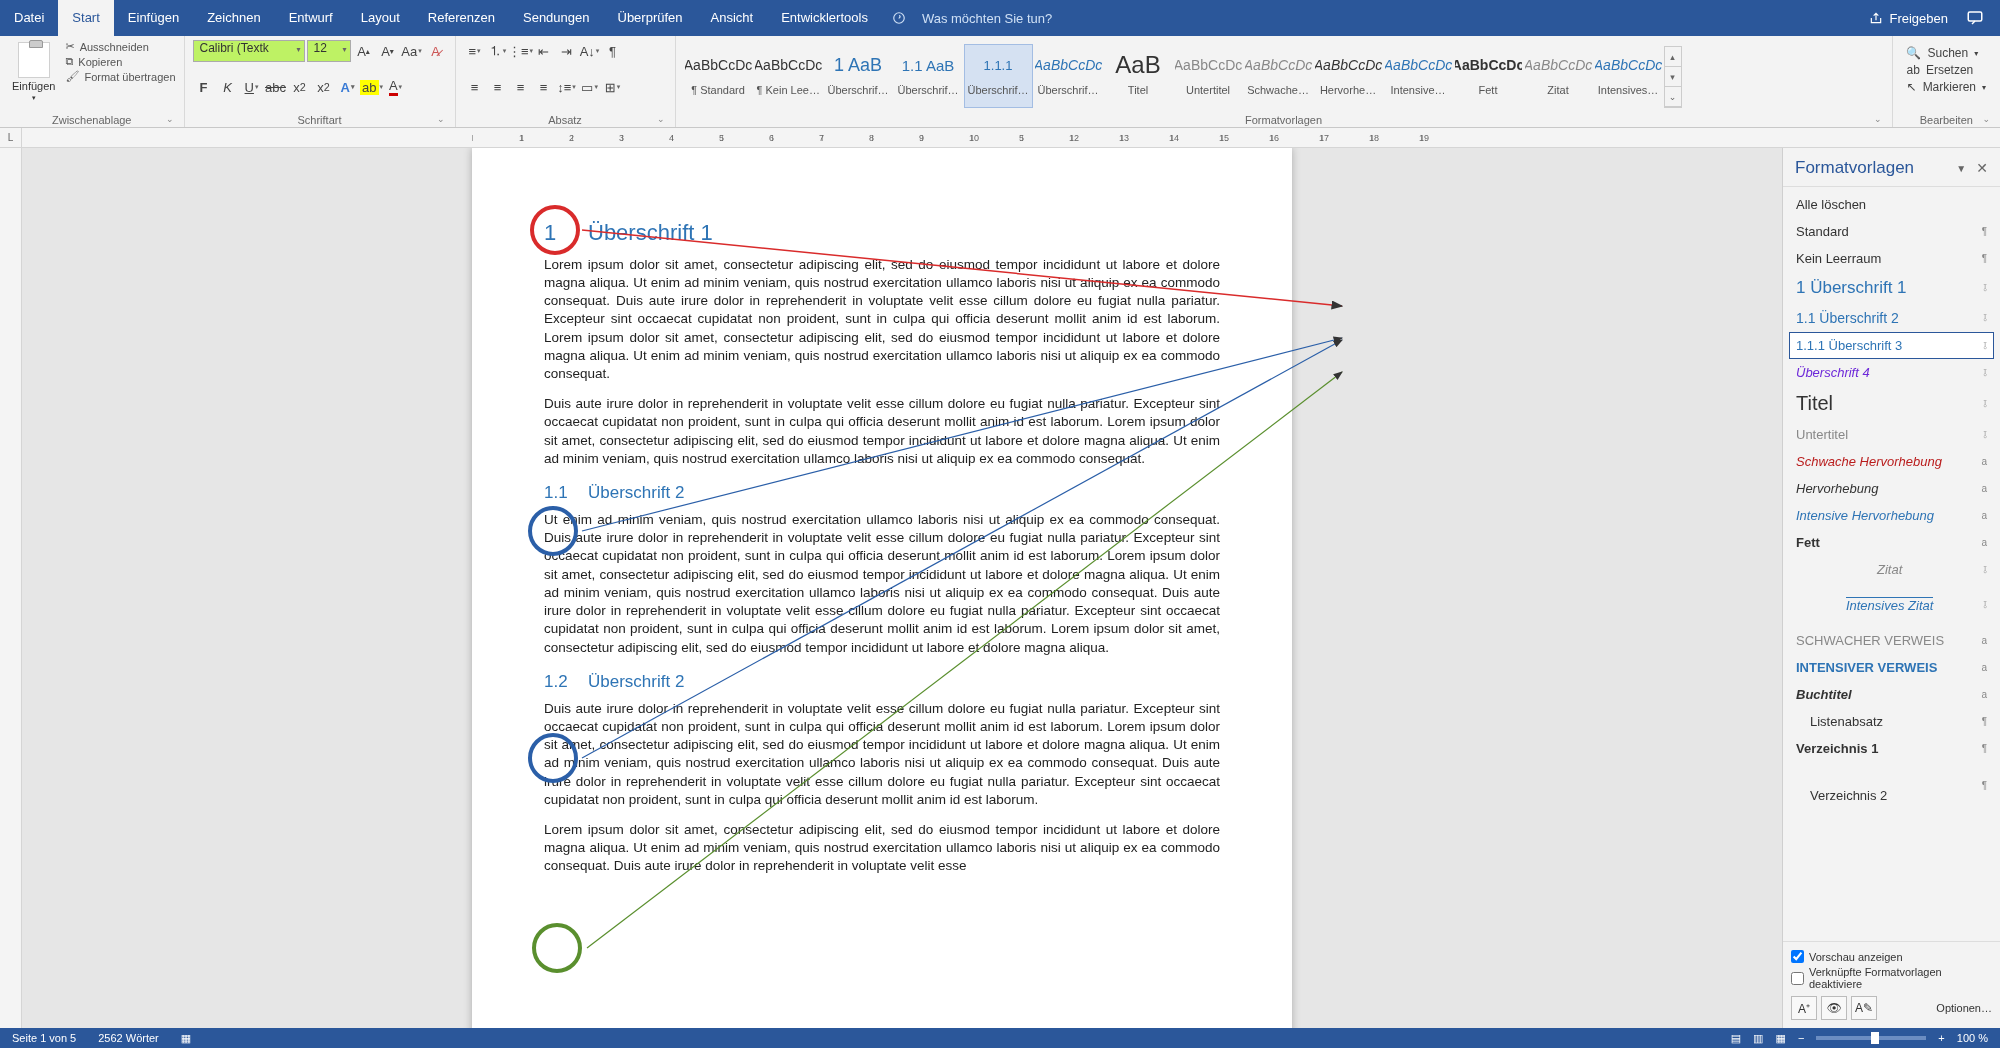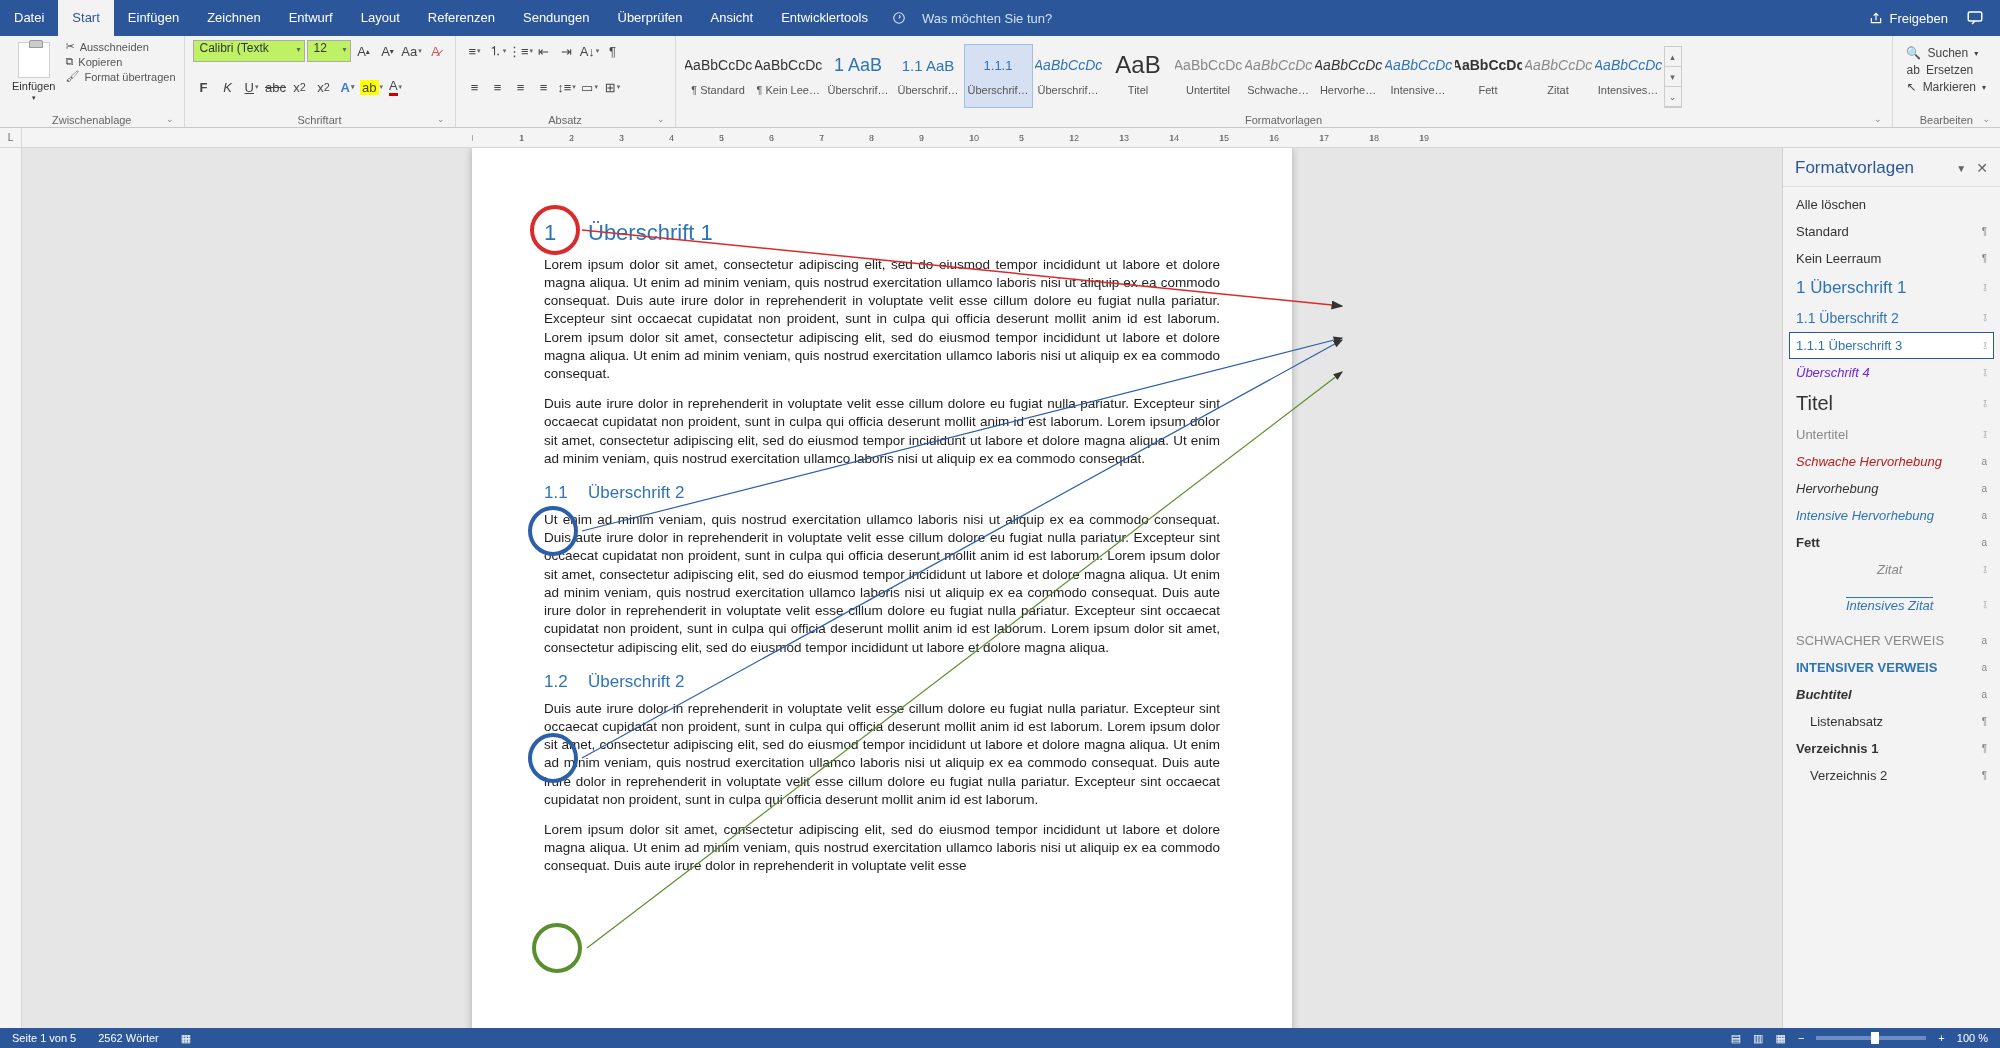--- a/index.html
+++ b/index.html
@@ -463,24 +463,40 @@
       </div>
       <div class="sline">
         <span style="padding-left: 14px;">Listenabsatz</span>
         <span class="sym">¶</span>
       </div>
       <div class="sline">
         <span style="font-weight: bold;">Verzeichnis 1</span>
         <span class="sym">¶</span>
       </div>
       <div class="sline">
-        <span style="padding-left: 14px;">Verzeichnis 2</span>
+        <span style="padding-left: 14px; margin-top: 20px;">Verzeichnis 2</span>
         <span class="sym">¶</span>
       </div>
     </div>
+  <div class="panel-foot">
+    <label>
+        <input type="checkbox" checked="" style="">
+        <span>Vorschau anzeigen</span>
+      </label>
+    <label>
+        <input type="checkbox" style="">
+        <span>Verknüpfte Formatvorlagen deaktiviere</span>
+      </label>
+    <div class="panel-btns">
+      <div class="btn">A⁺</div>
+      <div class="btn">👁</div>
+      <div class="btn">A✎</div>
+      <span style="margin-left:auto">Optionen…</span>
+    </div>
+  </div>
 </div>
 
 <div class="statusbar">
   <span>Seite 1 von 5</span>
   <span>2562 Wörter</span>
   <span>▦</span>
   <div class="right">
     <span>▤</span>
     <span>▥</span>
     <span>▦</span>

